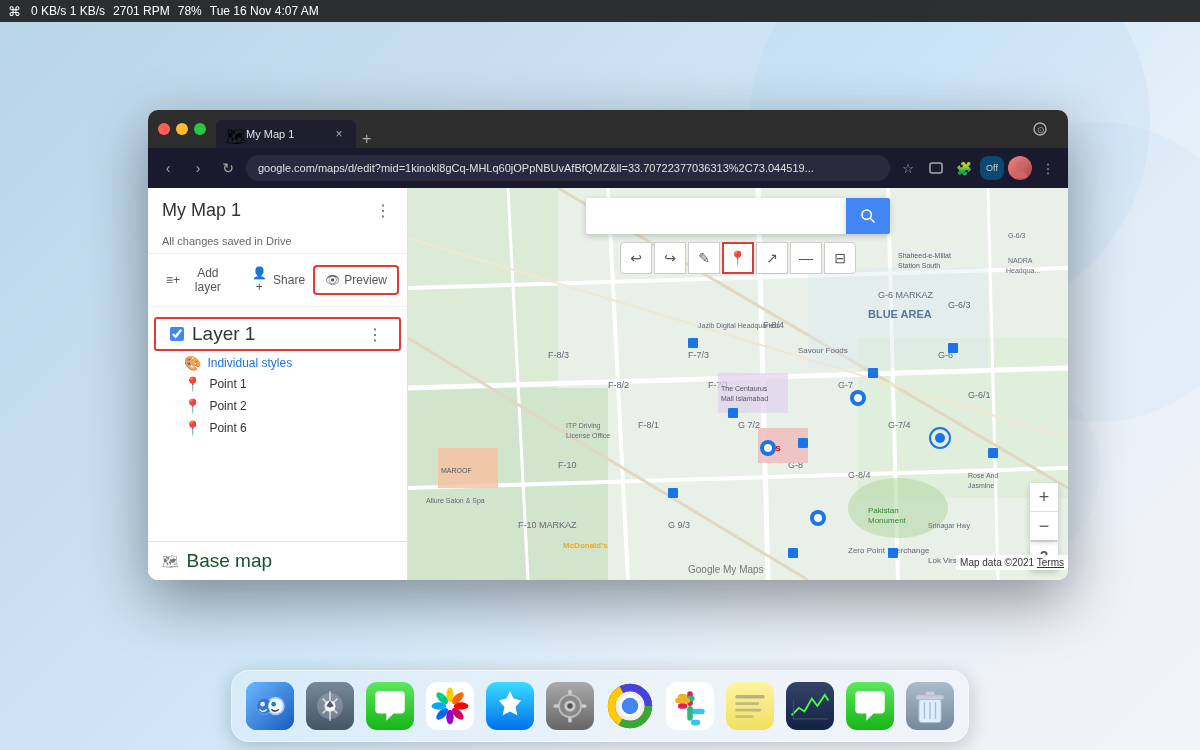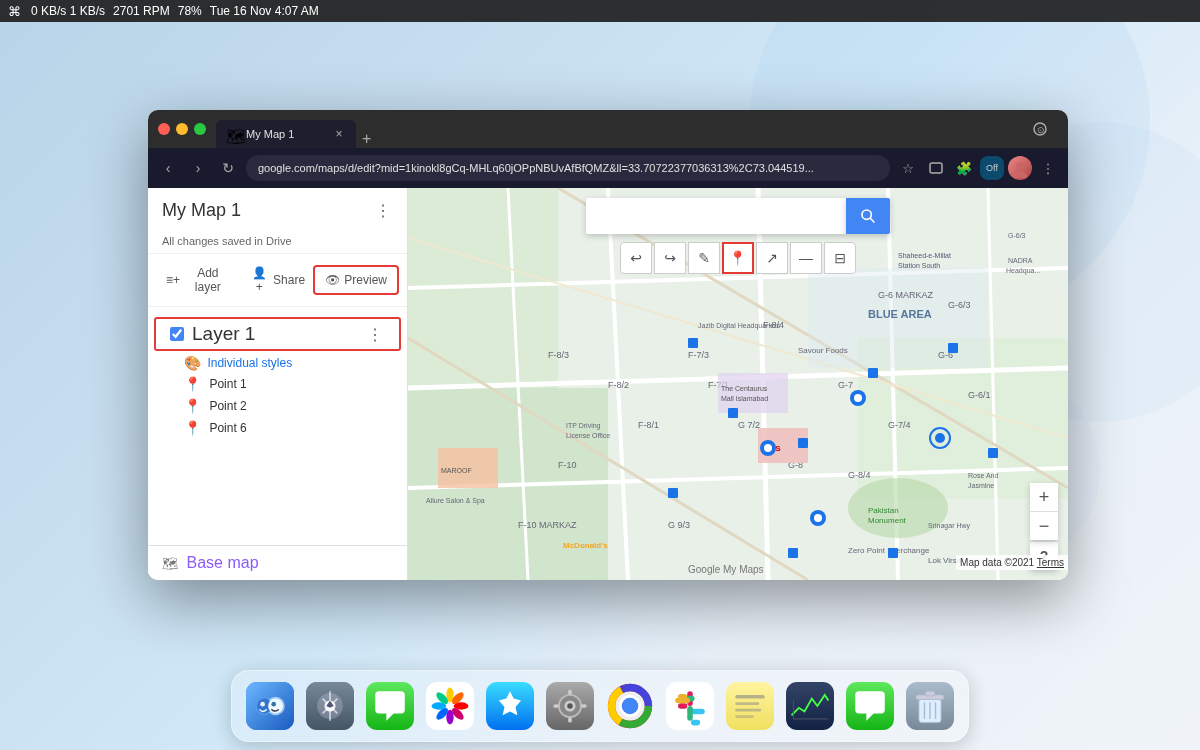--- a/index.html
+++ b/index.html
@@ -367,22 +367,22 @@
       border-top: 1px solid #e0e0e0;
       display: flex;
       align-items: center;
       gap: 8px;
     }
     .base-map-icon {
       color: #777;
       font-size: 13px;
     }
     .base-map-text {
-      font-size: 16px;
-      color: #8b5cf6;
+      font-size: 19px;
+      color: #14532d;
     }
 
     
     .map-area {
       flex: 1;
       position: relative;
       overflow: hidden;
       background: #e8f4e8;
     }
 

